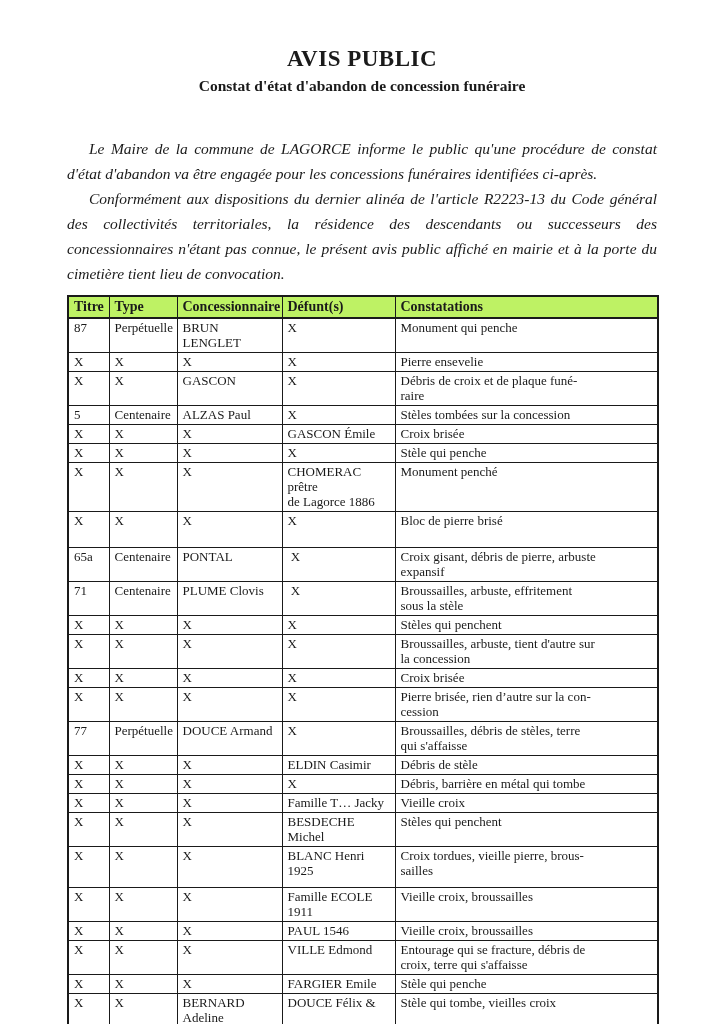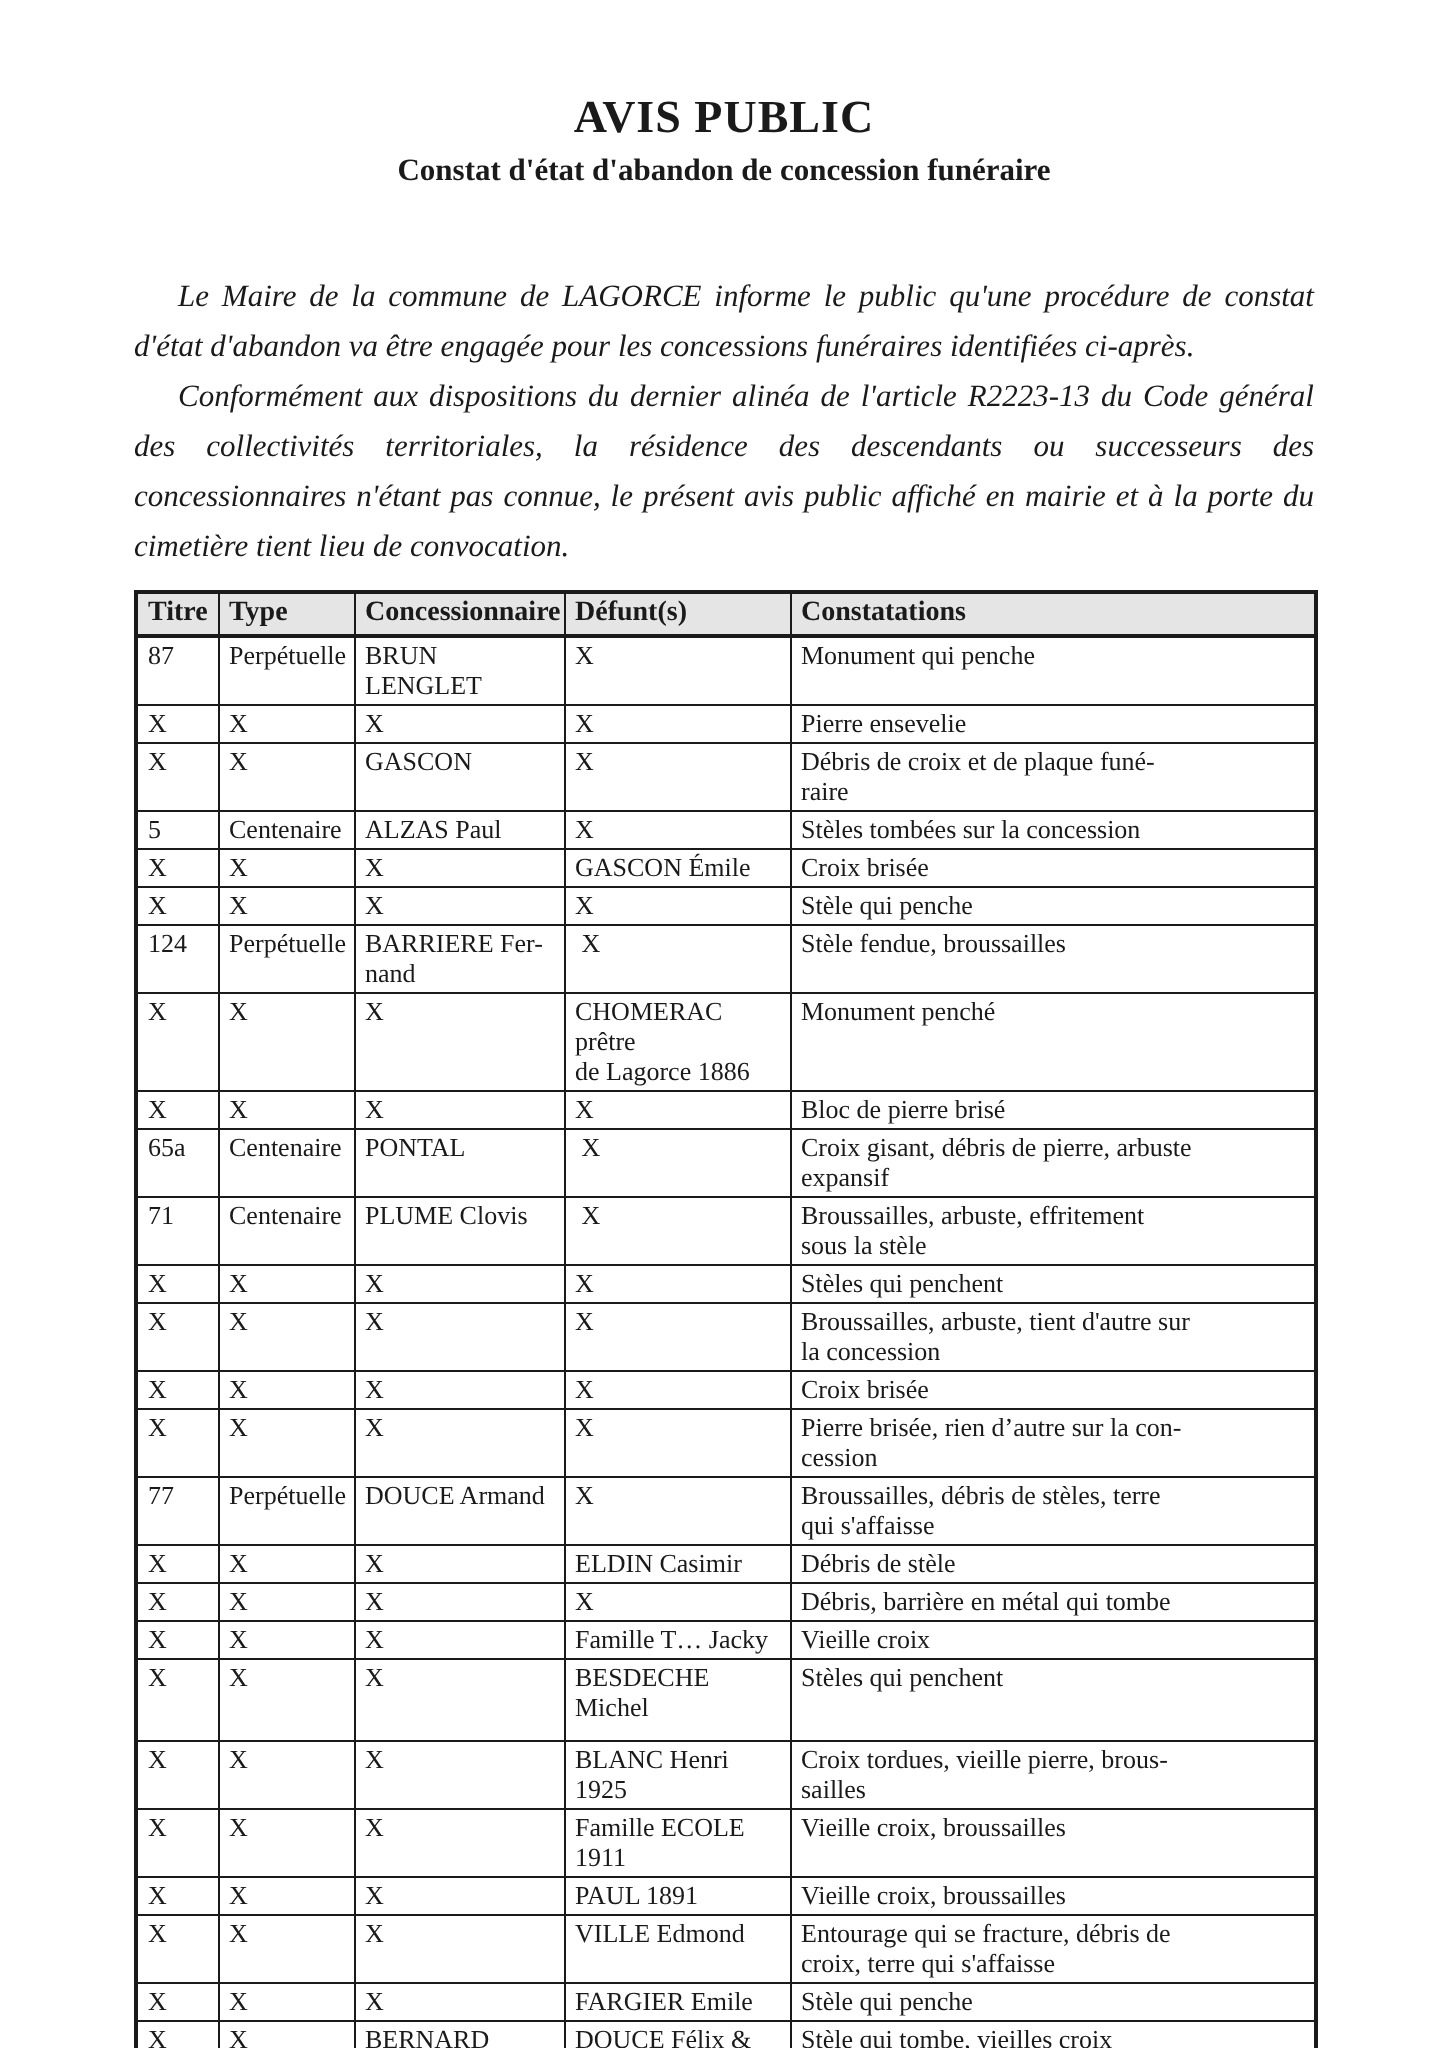--- a/index.html
+++ b/index.html
@@ -42,21 +42,21 @@
     font-style: italic;
   }
   table.notice-table {
     margin-top: 9px;
     width: 590px;
     table-layout: fixed;
     border-collapse: collapse;
     border: 2px solid #1a1a1a;
   }
   table.notice-table th {
-    background: #e5e5e5;
+    background: #bef264;
     border: 1px solid #1a1a1a;
     border-bottom: 2px solid #1a1a1a;
     font-size: 14px;
     font-weight: bold;
     text-align: left;
     padding: 2px 5px;
     line-height: 16px;
   }
   table.notice-table td {
     border: 1px solid #1a1a1a;
@@ -140,28 +140,20 @@
           <td>Croix brisée</td>
         </tr>
         <tr>
           <td>X</td>
           <td>X</td>
           <td>X</td>
           <td>X</td>
           <td>Stèle qui penche</td>
         </tr>
         <tr>
-          <td>124</td>
-          <td>Perpétuelle</td>
-          <td>BARRIERE Fer-
-nand</td>
-          <td> X</td>
-          <td>Stèle fendue, broussailles</td>
-        </tr>
-        <tr>
           <td>X</td>
           <td>X</td>
           <td>X</td>
           <td>CHOMERAC prêtre
 de Lagorce 1886</td>
           <td>Monument penché</td>
         </tr>
         <tr>
           <td>X</td>
           <td>X</td>
@@ -263,21 +255,21 @@
           <td>X</td>
           <td>X</td>
           <td>X</td>
           <td>Famille ECOLE 1911</td>
           <td>Vieille croix, broussailles</td>
         </tr>
         <tr>
           <td>X</td>
           <td>X</td>
           <td>X</td>
-          <td>PAUL 1891</td>
+          <td>PAUL 1546</td>
           <td>Vieille croix, broussailles</td>
         </tr>
         <tr>
           <td>X</td>
           <td>X</td>
           <td>X</td>
           <td>VILLE Edmond</td>
           <td>Entourage qui se fracture, débris de
 croix, terre qui s'affaisse</td>
         </tr>

